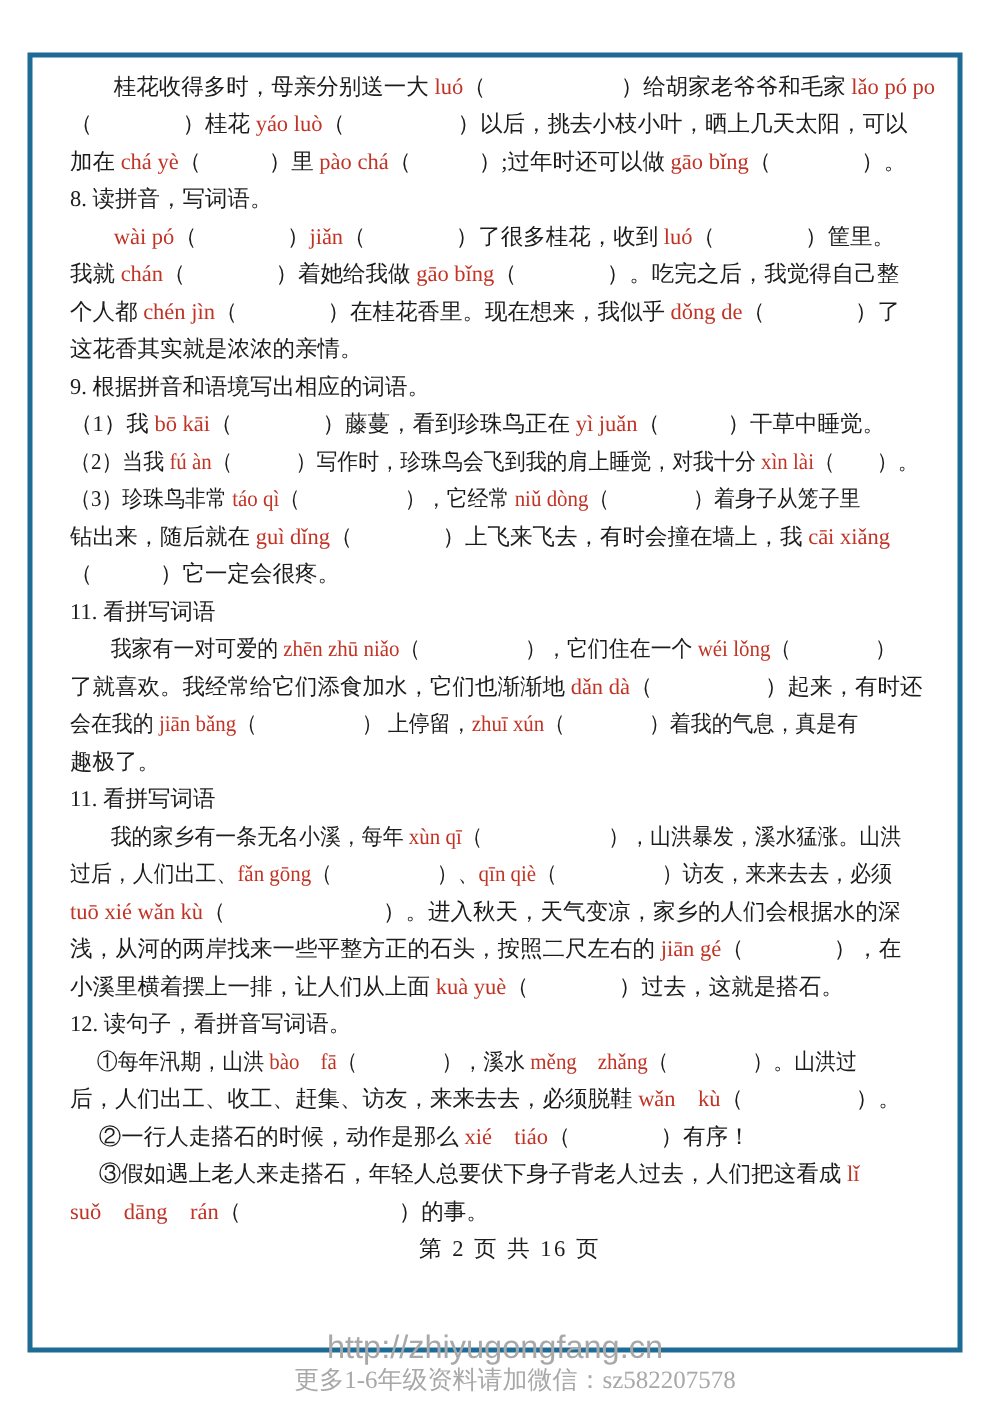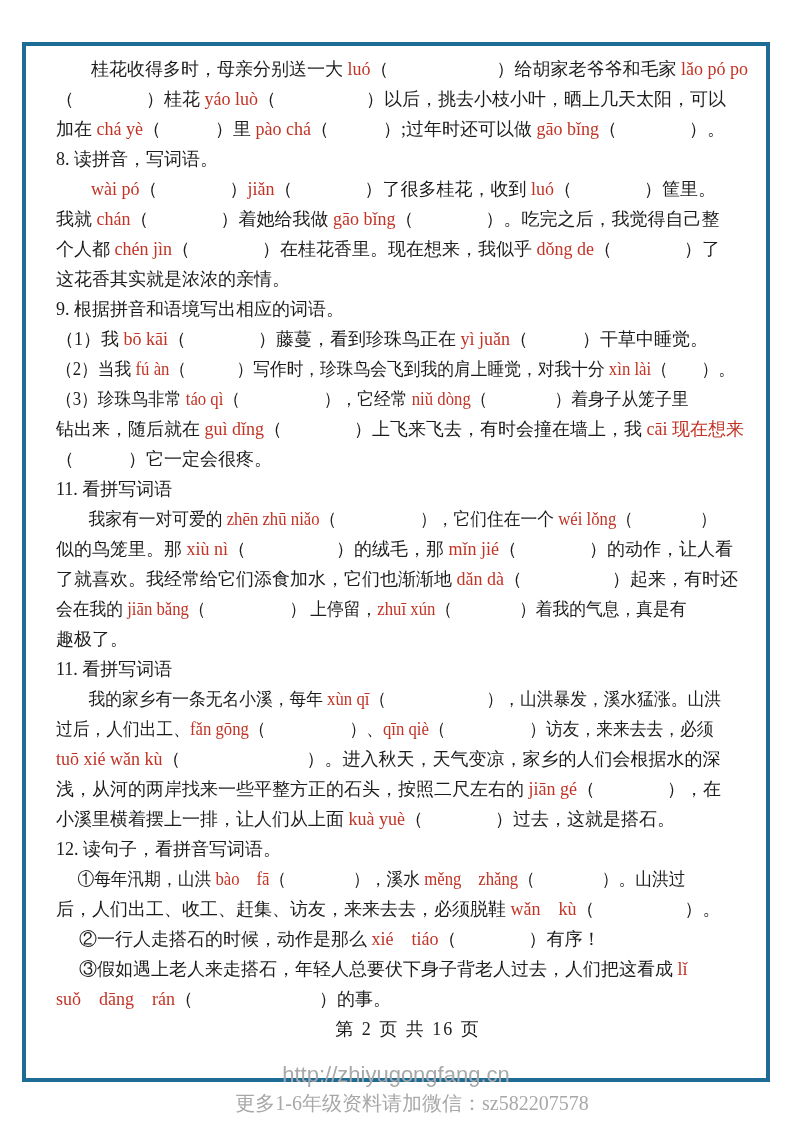--- a/index.html
+++ b/index.html
@@ -42,21 +42,21 @@
     font-size:18px;
     line-height:30px;
     letter-spacing:2px;
     text-align:center;
     color:var(--text-color);
   }
   .wm-url{
     position:absolute;left:0;width:792px;top:1062px;
     text-align:center;
     font-family:"Liberation Sans",sans-serif;
-    font-size:22px;
+    font-size:26px;
     color:var(--watermark-color);
     z-index:3;
   }
   .wm-contact{
     position:absolute;left:0;width:792px;top:1090px;
     text-align:center;
     font-size:20px;
     color:var(--watermark-color);
     z-index:3;
     margin-left:16px;
@@ -77,27 +77,26 @@
         <div class="line indent"><span class="py">wài pó</span><span class="cn">（　　　　）</span><span class="py">jiǎn</span><span class="cn">（　　　　）了很多桂花，收到 </span><span class="py">luó</span><span class="cn">（　　　　）筐里。</span></div>
         <div class="line"><span class="cn">我就 </span><span class="py">chán</span><span class="cn">（　　　　）着她给我做 </span><span class="py">gāo bǐng</span><span class="cn">（　　　　）。吃完之后，我觉得自己整</span></div>
         <div class="line"><span class="cn">个人都 </span><span class="py">chén jìn</span><span class="cn">（　　　　）在桂花香里。现在想来，我似乎 </span><span class="py">dǒng de</span><span class="cn">（　　　　）了</span></div>
         <div class="line"><span class="cn">这花香其实就是浓浓的亲情。</span></div>
       </section>
       <section>
         <div class="line">9. 根据拼音和语境写出相应的词语。</div>
         <div class="line"><span class="cn">（1）我 </span><span class="py">bō kāi</span><span class="cn">（　　　　）藤蔓，看到珍珠鸟正在 </span><span class="py">yì juǎn</span><span class="cn">（　　　）干草中睡觉。</span></div>
         <div class="line fit"><span class="cn">（2）当我 </span><span class="py">fú àn</span><span class="cn">（　　　）写作时，珍珠鸟会飞到我的肩上睡觉，对我十分 </span><span class="py">xìn lài</span><span class="cn">（　　）。</span></div>
         <div class="line fit"><span class="cn">（3）珍珠鸟非常 </span><span class="py">táo qì</span><span class="cn">（　　　　　），它经常 </span><span class="py">niǔ dòng</span><span class="cn">（　　　　）着身子从笼子里</span></div>
-        <div class="line"><span class="cn">钻出来，随后就在 </span><span class="py">guì dǐng</span><span class="cn">（　　　　）上飞来飞去，有时会撞在墙上，我 </span><span class="py">cāi 现在想来</span></div>
+        <div class="line"><span class="cn">钻出来，随后就在 </span><span class="py">guì dǐng</span><span class="cn">（　　　　）上飞来飞去，有时会撞在墙上，我 </span><span class="py">cāi xiǎng</span></div>
         <div class="line"><span class="cn">（　　　）它一定会很疼。</span></div>
       </section>
       <section>
         <div class="line">11. 看拼写词语</div>
         <div class="line indent fit"><span class="cn">我家有一对可爱的 </span><span class="py">zhēn zhū niǎo</span><span class="cn">（　　　　　），它们住在一个 </span><span class="py">wéi lǒng</span><span class="cn">（　　　　）</span></div>
-        <div class="line"><span class="cn">似的鸟笼里。那 </span><span class="py">xiù nì</span><span class="cn">（　　　　　）的绒毛，那 </span><span class="py">mǐn jié</span><span class="cn">（　　　　）的动作，让人看</span></div>
         <div class="line"><span class="cn">了就喜欢。我经常给它们添食加水，它们也渐渐地 </span><span class="py">dǎn dà</span><span class="cn">（　　　　　）起来，有时还</span></div>
         <div class="line fit"><span class="cn">会在我的 </span><span class="py">jiān bǎng</span><span class="cn">（　　　　　） 上停留，</span><span class="py">zhuī xún</span><span class="cn">（　　　　）着我的气息，真是有</span></div>
         <div class="line"><span class="cn">趣极了。</span></div>
       </section>
       <section>
         <div class="line">11. 看拼写词语</div>
         <div class="line indent fit"><span class="cn">我的家乡有一条无名小溪，每年 </span><span class="py">xùn qī</span><span class="cn">（　　　　　　），山洪暴发，溪水猛涨。山洪</span></div>
         <div class="line fit"><span class="cn">过后，人们出工、</span><span class="py">fǎn gōng</span><span class="cn">（　　　　　）、</span><span class="py">qīn qiè</span><span class="cn">（　　　　　）访友，来来去去，必须</span></div>
         <div class="line"><span class="py">tuō xié wǎn kù</span><span class="cn">（　　　　　　　）。进入秋天，天气变凉，家乡的人们会根据水的深</span></div>
         <div class="line"><span class="cn">浅，从河的两岸找来一些平整方正的石头，按照二尺左右的 </span><span class="py">jiān gé</span><span class="cn">（　　　　），在</span></div>

